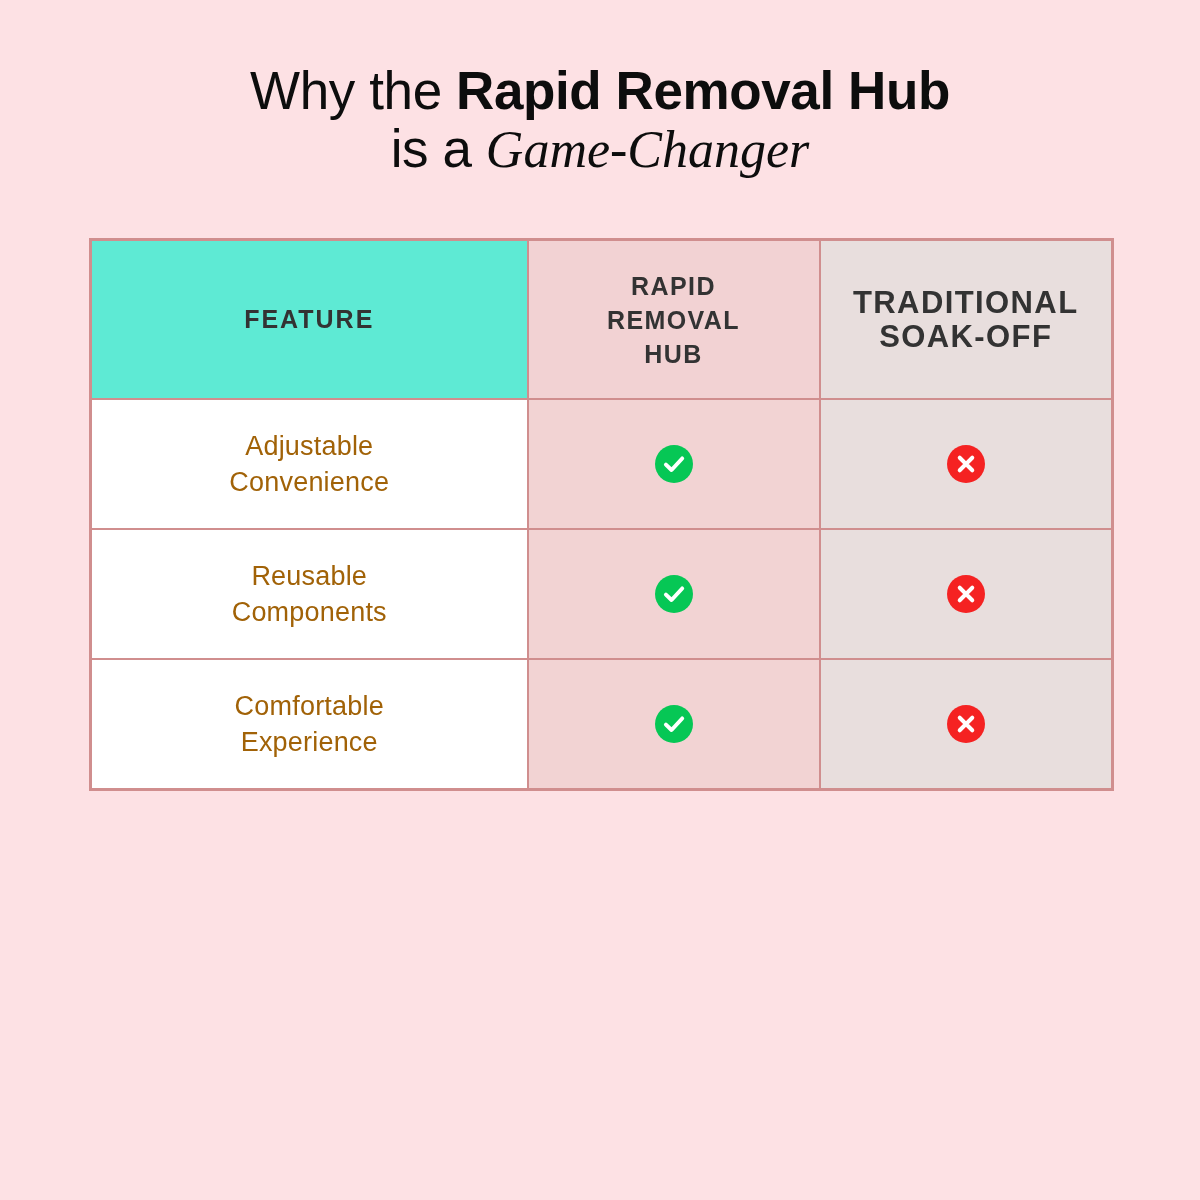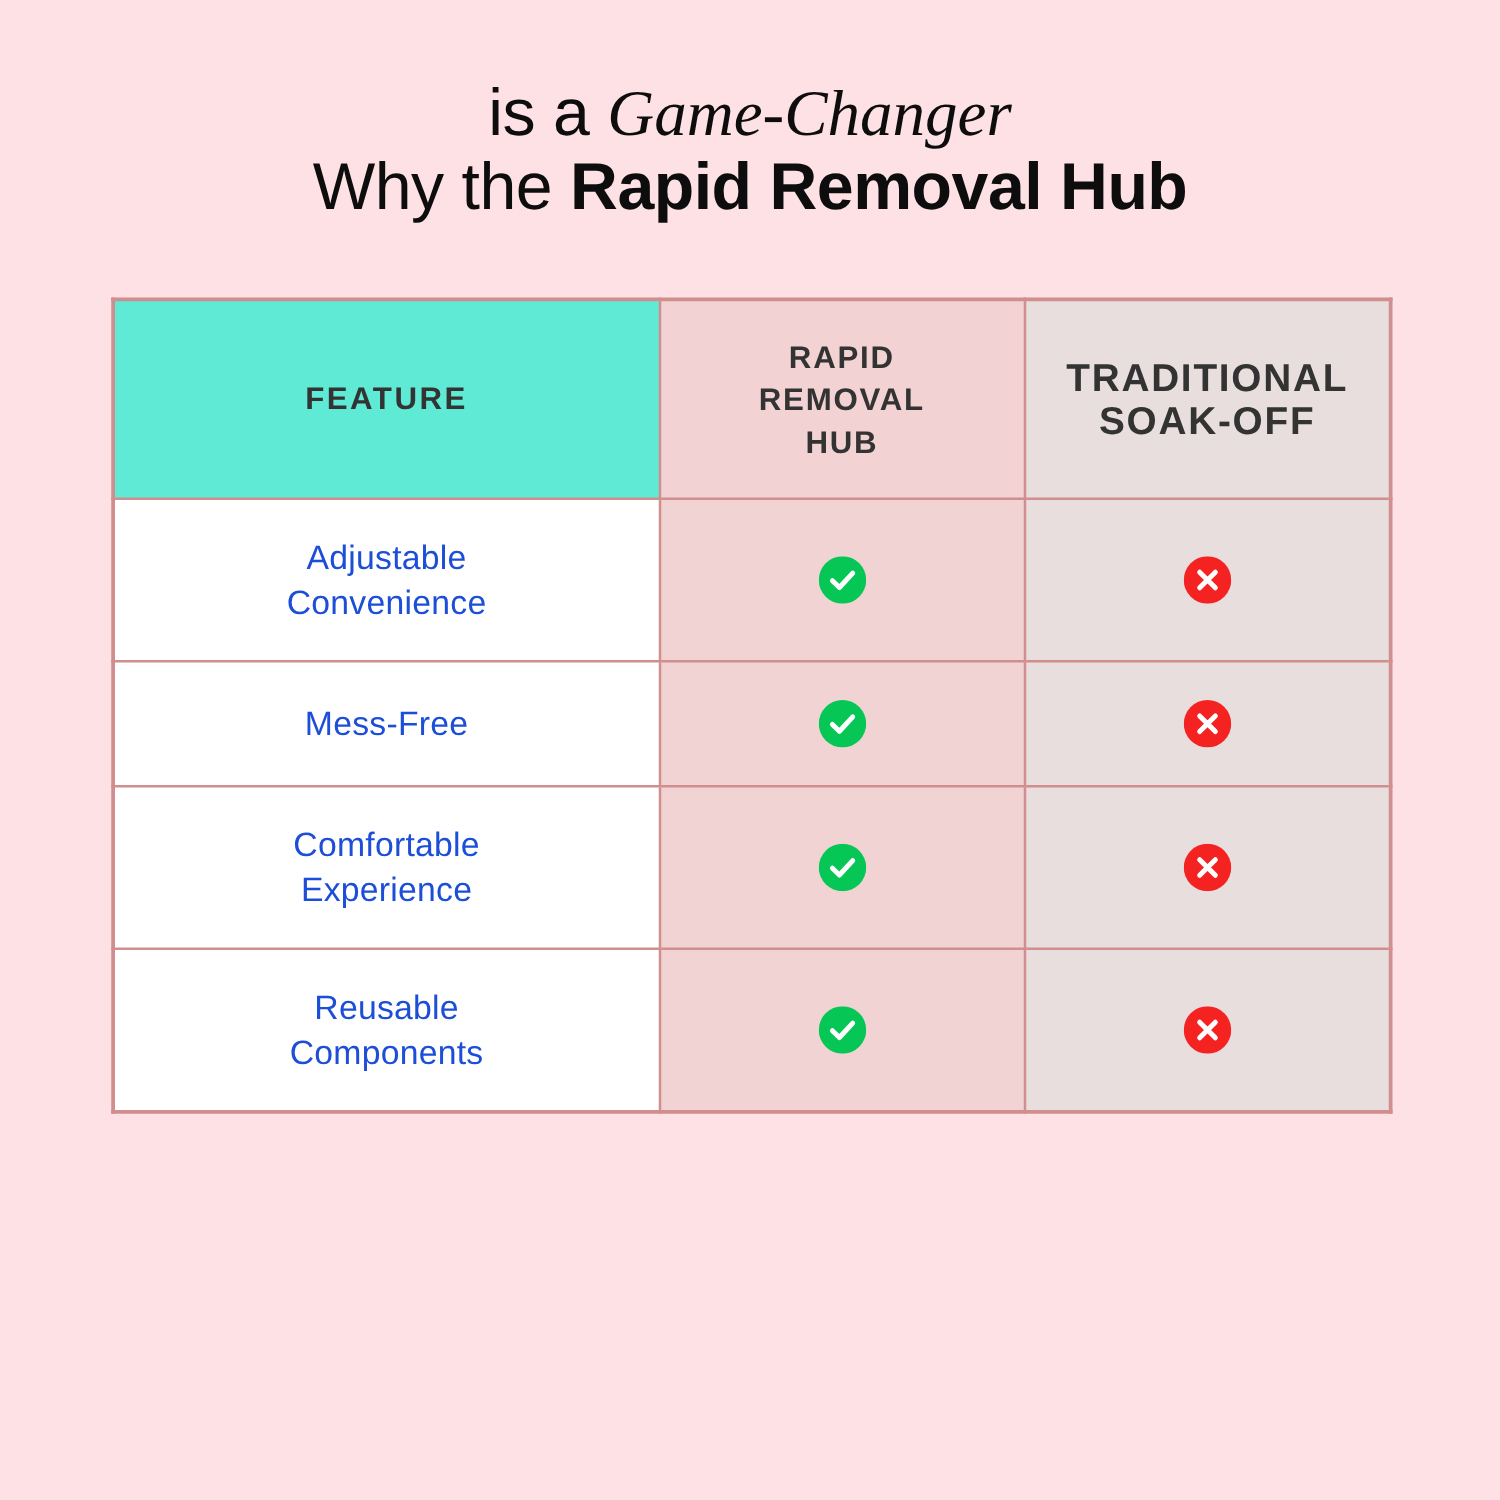--- a/index.html
+++ b/index.html
@@ -99,21 +99,21 @@
   th.h-trad {
     background: #e8dedd;
     font-size: 31px;
     line-height: 34px;
     letter-spacing: 1.4px;
   }
 
   
   td.cell-feature {
     background: #ffffff;
-    color: #1d4ed8;
+    color: #a16207;
     font-size: 27px;
     line-height: 36px;
     letter-spacing: 0.2px;
   }
   td.cell-hub  { background: #f2d3d3; }
   td.cell-trad { background: #e8dedd; }
 
   tbody tr.r-tall td  { height: 128px; }
   tbody tr.r-short td { height: 98px; }
 
@@ -126,22 +126,22 @@
     vertical-align: middle;
   }
   .icon-badge svg { display: block; width: 38px; height: 38px; }
 </style>
 </head>
 <body>
 
 <div class="page">
 
   <div class="title-block">
+    <span class="title-line"><span class="t-reg">Why the </span><span class="t-bold">Rapid Removal Hub</span></span>
     <span class="title-line"><span class="t-reg">is a </span><span class="t-italic">Game-Changer</span></span>
-    <span class="title-line"><span class="t-reg">Why the </span><span class="t-bold">Rapid Removal Hub</span></span>
   </div>
 
   <table class="cmp-table">
     <colgroup>
       <col class="c-feature">
       <col class="c-hub">
       <col class="c-trad">
     </colgroup>
     <thead>
       <tr>
@@ -175,23 +175,25 @@
         <td class="cell-trad">
           <span class="icon-badge">
             <svg viewBox="0 0 40 40">
                 <circle cx="20" cy="20" r="20" fill="#f52222"></circle>
                 <path d="M13.4 13.4 L26.6 26.6 M26.6 13.4 L13.4 26.6" fill="none" stroke="#ffffff" stroke-width="4.2" stroke-linecap="round"></path>
               </svg>
           </span>
         </td>
       </tr>
 
-      <tr class="r-short">
+
+      <tr class="r-tall">
         <td class="cell-feature">
-          <div>Mess-Free</div>
+          <div>Reusable</div>
+          <div>Components</div>
         </td>
         <td class="cell-hub">
           <span class="icon-badge">
             <svg viewBox="0 0 40 40">
                 <circle cx="20" cy="20" r="20" fill="#06c755"></circle>
                 <path d="M11.5 20.6 L17.4 26.3 L28.6 14.2" fill="none" stroke="#ffffff" stroke-width="4.2" stroke-linecap="round" stroke-linejoin="round"></path>
               </svg>
           </span>
         </td>
         <td class="cell-trad">
@@ -220,41 +222,18 @@
         <td class="cell-trad">
           <span class="icon-badge">
             <svg viewBox="0 0 40 40">
                 <circle cx="20" cy="20" r="20" fill="#f52222"></circle>
                 <path d="M13.4 13.4 L26.6 26.6 M26.6 13.4 L13.4 26.6" fill="none" stroke="#ffffff" stroke-width="4.2" stroke-linecap="round"></path>
               </svg>
           </span>
         </td>
       </tr>
 
-      <tr class="r-tall">
-        <td class="cell-feature">
-          <div>Reusable</div>
-          <div>Components</div>
-        </td>
-        <td class="cell-hub">
-          <span class="icon-badge">
-            <svg viewBox="0 0 40 40">
-                <circle cx="20" cy="20" r="20" fill="#06c755"></circle>
-                <path d="M11.5 20.6 L17.4 26.3 L28.6 14.2" fill="none" stroke="#ffffff" stroke-width="4.2" stroke-linecap="round" stroke-linejoin="round"></path>
-              </svg>
-          </span>
-        </td>
-        <td class="cell-trad">
-          <span class="icon-badge">
-            <svg viewBox="0 0 40 40">
-                <circle cx="20" cy="20" r="20" fill="#f52222"></circle>
-                <path d="M13.4 13.4 L26.6 26.6 M26.6 13.4 L13.4 26.6" fill="none" stroke="#ffffff" stroke-width="4.2" stroke-linecap="round"></path>
-              </svg>
-          </span>
-        </td>
-      </tr>
-
 
 
     </tbody>
   </table>
 
 </div>
 
 </body></html>

